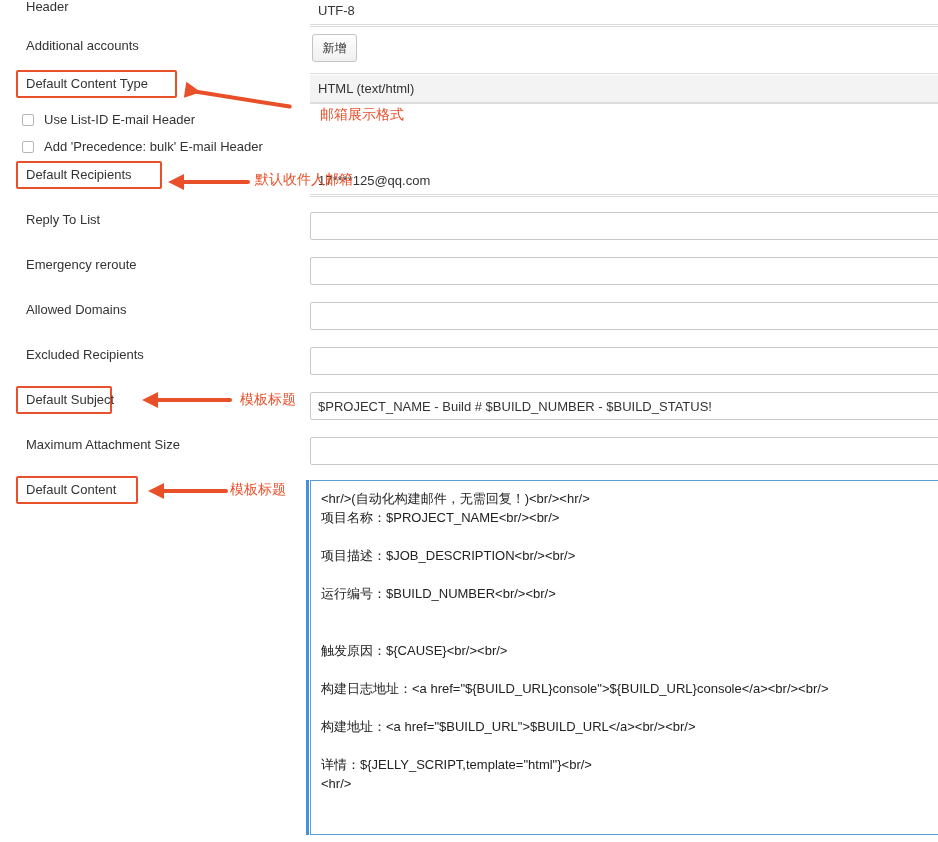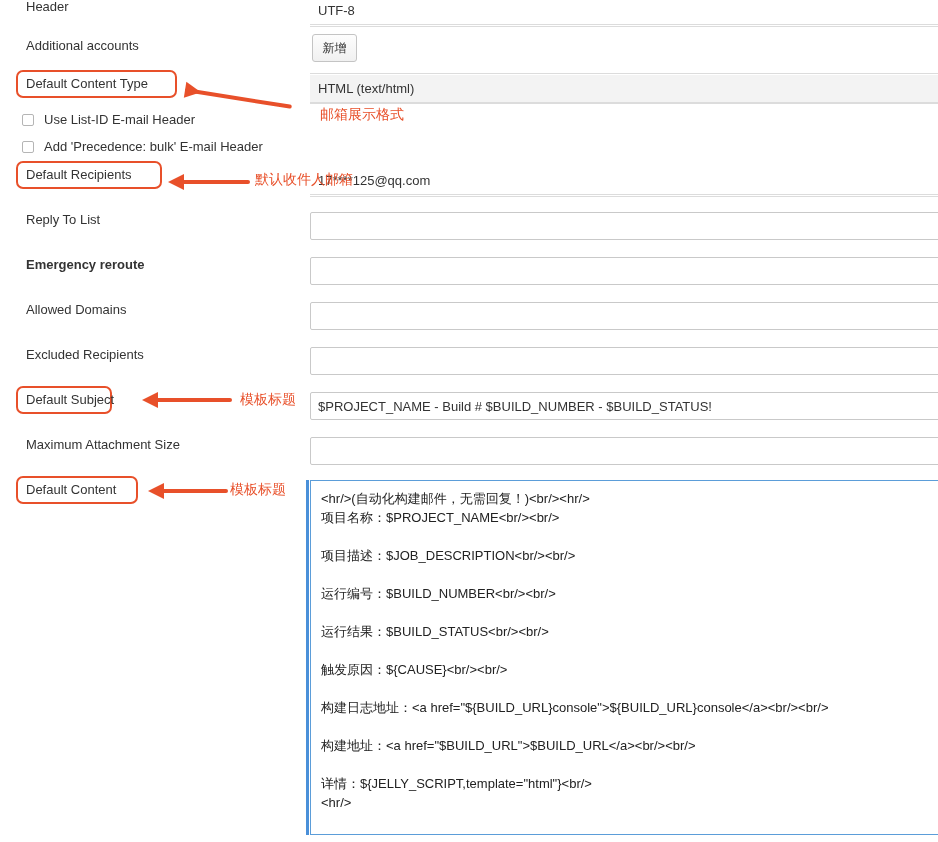--- a/index.html
+++ b/index.html
@@ -24,21 +24,21 @@
   .label {
     position: absolute;
     left: 26px;
     font-size: 13px;
     color: #333;
     white-space: nowrap;
   }
   .label-boxed {
     position: absolute;
     border: 2px solid #e8502a;
-    border-radius: 7px;
+    border-radius: 2px;
     padding: 4px 8px 5px 8px;
     font-size: 13px;
     color: #333;
     white-space: nowrap;
     background: transparent;
     box-sizing: border-box;
   }
   .field {
     position: absolute;
     left: 310px;
@@ -212,21 +212,21 @@
 
   <div class="arrow" style="left:168px; top:180px; width:80px;">
     <div class="shaft" style="left:14px; width:68px;"></div>
     <div class="head" style="left:0px;"></div>
   </div>
   <div class="ann-text" style="left:255px; top:171px;">默认收件人邮箱</div>
 
   <div class="label" style="top:212px;">Reply To List</div>
   <div class="field" style="top:212px;"></div>
 
-  <div class="label" style="top:257px;font-weight:bold;">Emergency reroute</div>
+  <div class="label" style="top:257px;">Emergency reroute</div>
   <div class="field" style="top:257px;"></div>
 
   <div class="label" style="top:302px;">Allowed Domains</div>
   <div class="field" style="top:302px;"></div>
 
   <div class="label" style="top:347px;">Excluded Recipients</div>
   <div class="field" style="top:347px;"></div>
 
   <div class="label-boxed" style="left:16px; top:386px; width:96px;">Default Subject</div>
   <div class="field" style="top:392px;">$PROJECT_NAME - Build # $BUILD_NUMBER - $BUILD_STATUS!</div>
@@ -250,21 +250,20 @@
 
   <div class="left-accent"></div>
   <div class="textarea-box">
     <div class="line">&lt;hr/&gt;(自动化构建邮件，无需回复！)&lt;br/&gt;&lt;hr/&gt;</div>
     <div class="line">项目名称：$PROJECT_NAME&lt;br/&gt;&lt;br/&gt;</div>
     <div class="line gap"></div>
     <div class="line">项目描述：$JOB_DESCRIPTION&lt;br/&gt;&lt;br/&gt;</div>
     <div class="line gap"></div>
     <div class="line">运行编号：$BUILD_NUMBER&lt;br/&gt;&lt;br/&gt;</div>
     <div class="line gap"></div>
-    <div class="line">运行结果：$BUILD_STATUS&lt;br/&gt;&lt;br/&gt;</div>
     <div class="line gap"></div>
     <div class="line">触发原因：${CAUSE}&lt;br/&gt;&lt;br/&gt;</div>
     <div class="line gap"></div>
     <div class="line">构建日志地址：&lt;a href="${BUILD_URL}console"&gt;${BUILD_URL}console&lt;/a&gt;&lt;br/&gt;&lt;br/&gt;</div>
     <div class="line gap"></div>
     <div class="line">构建地址：&lt;a href="$BUILD_URL"&gt;$BUILD_URL&lt;/a&gt;&lt;br/&gt;&lt;br/&gt;</div>
     <div class="line gap"></div>
     <div class="line">详情：${JELLY_SCRIPT,template="html"}&lt;br/&gt;</div>
     <div class="line">&lt;hr/&gt;</div>
   </div>

